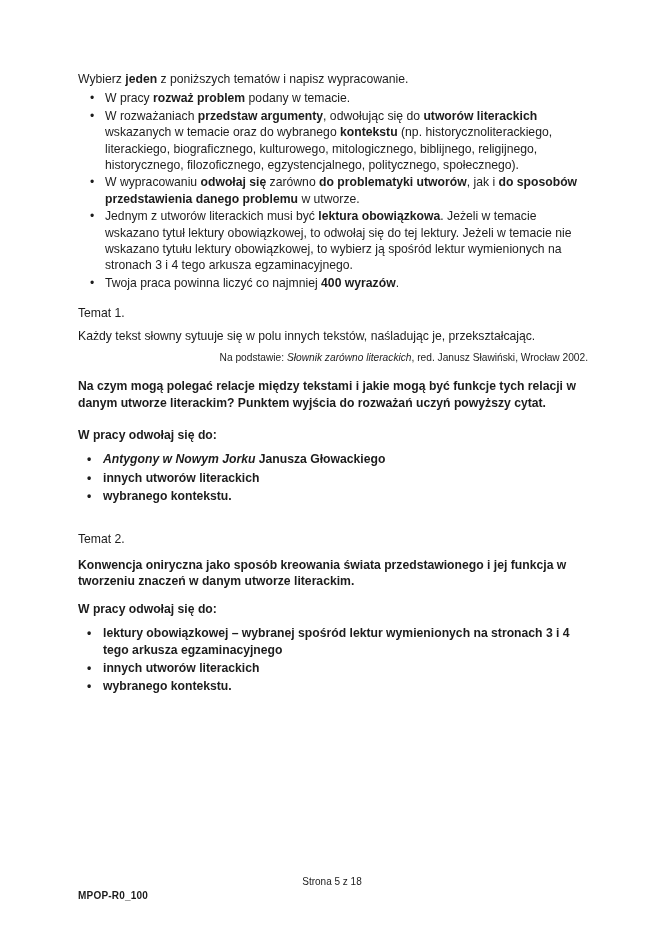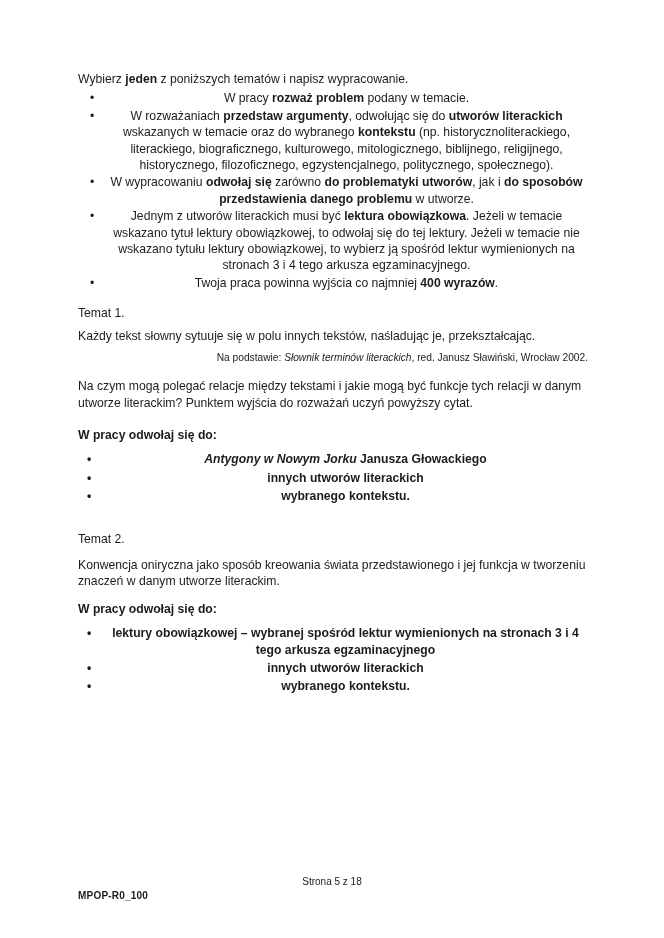--- a/index.html
+++ b/index.html
@@ -22,21 +22,20 @@
 
   ul.doc-list {
     list-style: none;
     margin: 3px 0 0 0;
     padding: 0;
   }
   ul.doc-list li {
     position: relative;
     padding-left: 27px;
     margin: 0 0 1px 0;
-    text-align: center;
   }
   ul.doc-list li::before {
     content: "\2022";
     position: absolute;
     left: 12px;
     top: 0;
   }
   ul.topic-list { margin-top: 8px; }
   ul.topic-list li { padding-left: 25px; margin-bottom: 2px; }
   ul.topic-list li::before { left: 9px; }
@@ -44,21 +43,21 @@
 
   .temat-label { margin-top: 14px; }
   .temat-label--2 { margin-top: 26px; }
   .quote { margin-top: 6px; }
   .source {
     margin-top: 7px;
     font-size: 10.2px;
     line-height: 13px;
     text-align: right;
   }
-  .task { margin-top: 14px; font-weight: normal; }
+  .task { margin-top: 14px; font-weight: bold; }
   .task--2 { margin-top: 10px; }
   .refer { margin-top: 16px; font-weight: bold; }
   .refer--2 { margin-top: 11px; }
 
   .footer-page-label {
     position: absolute;
     top: 874px;
     left: 0;
     width: 100%;
     text-align: center;
@@ -78,28 +77,28 @@
 
 <div class="page">
 
   <p class="intro"><span>Wybierz </span><span class="b">jeden</span><span> z poniższych tematów i napisz wypracowanie.</span></p>
 
   <ul class="doc-list instr-list">
     <li><span>W pracy </span><span class="b">rozważ problem</span><span> podany w temacie.</span></li>
     <li><span>W rozważaniach </span><span class="b">przedstaw argumenty</span><span>, odwołując się do </span><span class="b">utworów literackich</span><span> wskazanych w temacie oraz do wybranego </span><span class="b">kontekstu</span><span> (np. historycznoliterackiego, literackiego, biograficznego, kulturowego, mitologicznego, biblijnego, religijnego, historycznego, filozoficznego, egzystencjalnego, politycznego, społecznego).</span></li>
     <li><span>W wypracowaniu </span><span class="b">odwołaj się</span><span> zarówno </span><span class="b">do problematyki utworów</span><span>, jak i </span><span class="b">do sposobów przedstawienia danego problemu</span><span> w utworze.</span></li>
     <li><span>Jednym z utworów literackich musi być </span><span class="b">lektura obowiązkowa</span><span>. Jeżeli w temacie wskazano tytuł lektury obowiązkowej, to odwołaj się do tej lektury. Jeżeli w temacie nie wskazano tytułu lektury obowiązkowej, to wybierz ją spośród lektur wymienionych na stronach 3 i 4 tego arkusza egzaminacyjnego.</span></li>
-    <li><span>Twoja praca powinna wyjścia co najmniej </span><span class="b">400 wyrazów</span><span>.</span></li>
+    <li><span>Twoja praca powinna liczyć co najmniej </span><span class="b">400 wyrazów</span><span>.</span></li>
   </ul>
 
   <p class="temat-label">Temat 1.</p>
 
   <p class="quote">Każdy tekst słowny sytuuje się w polu innych tekstów, naśladując je, przekształcając.</p>
 
-  <p class="source"><span>Na podstawie: </span><span class="i">Słownik terminów literackich</span><span>, red. Janusz Sławiński, Wrocław 2002.</span></p>
+  <p class="source"><span>Na podstawie: </span><span class="i">Słownik zarówno literackich</span><span>, red. Janusz Sławiński, Wrocław 2002.</span></p>
 
   <p class="task">Na czym mogą polegać relacje między tekstami i jakie mogą być funkcje tych relacji w danym utworze literackim? Punktem wyjścia do rozważań uczyń powyższy cytat.</p>
 
   <p class="refer">W pracy odwołaj się do:</p>
 
   <ul class="doc-list topic-list">
     <li><span class="i">Antygony w Nowym Jorku</span><span> Janusza Głowackiego</span></li>
     <li><span>innych utworów literackich</span></li>
     <li><span>wybranego kontekstu.</span></li>
   </ul>

